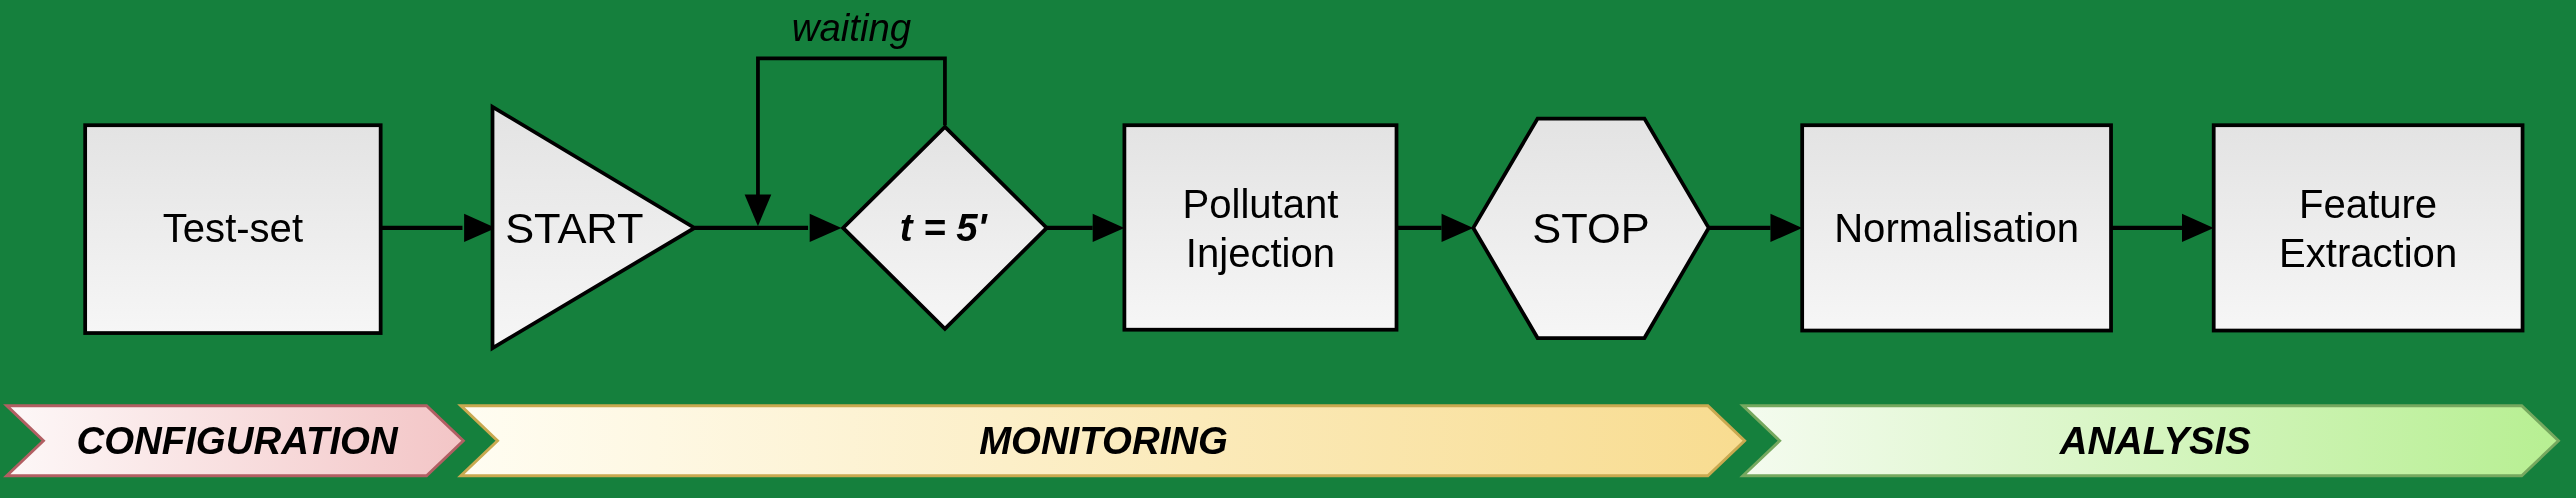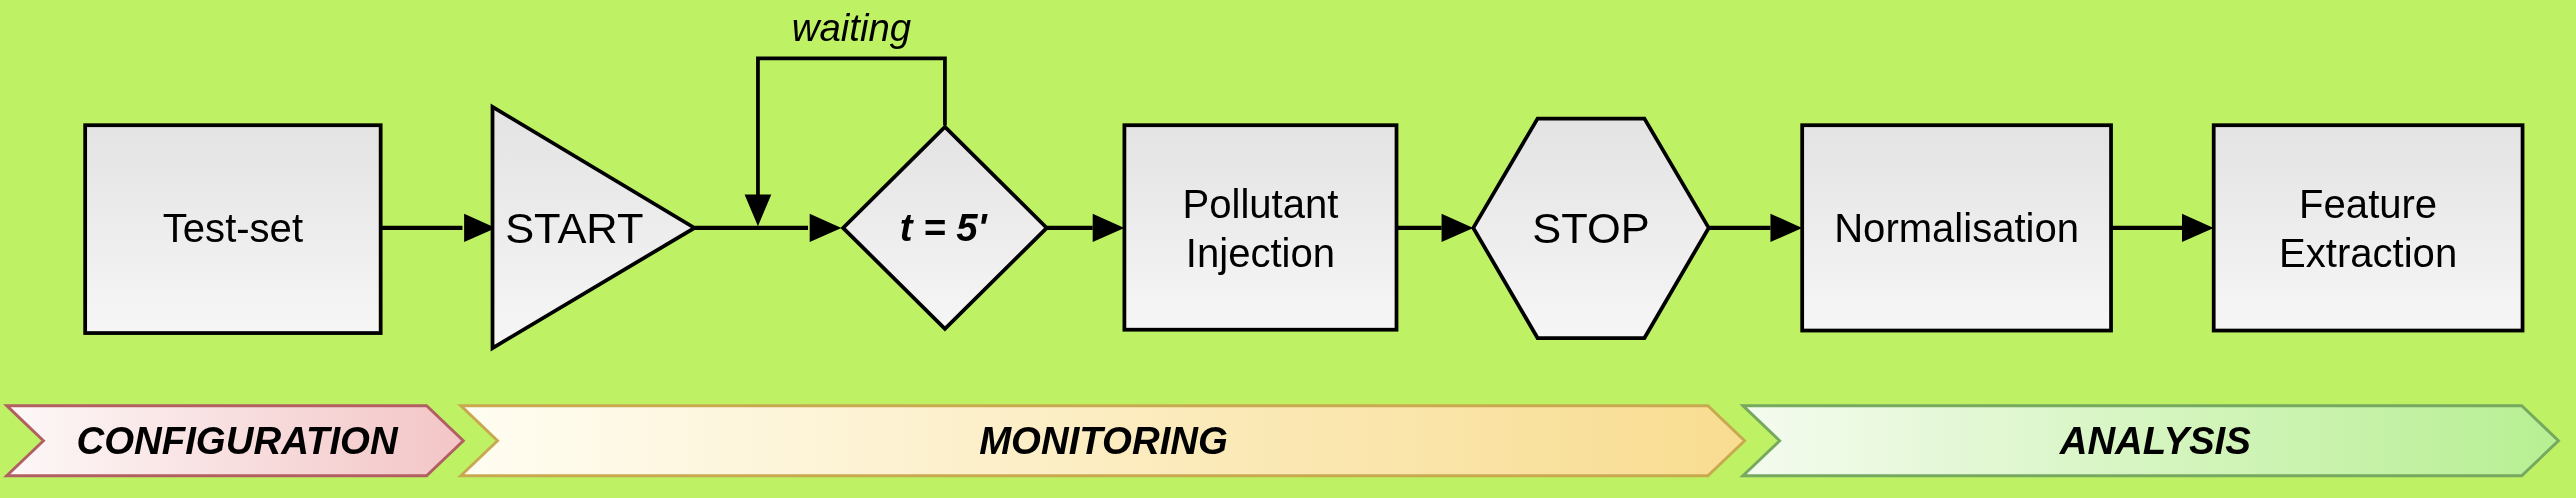--- a/index.html
+++ b/index.html
@@ -3,21 +3,21 @@
 <meta charset="utf-8">
 <style>
   html, body {
     margin: 0;
     padding: 0;
     background: #ffffff;
   }
   .stage {
     width: 2576px;
     max-width: 100%;
-    background: #bef264;
+    background: #15803d;
   }
   svg {
     display: block;
     width: 100%;
     height: auto;
   }
   .shape {
     stroke: #000000;
     stroke-width: 4.5;
     stroke-linejoin: miter;

